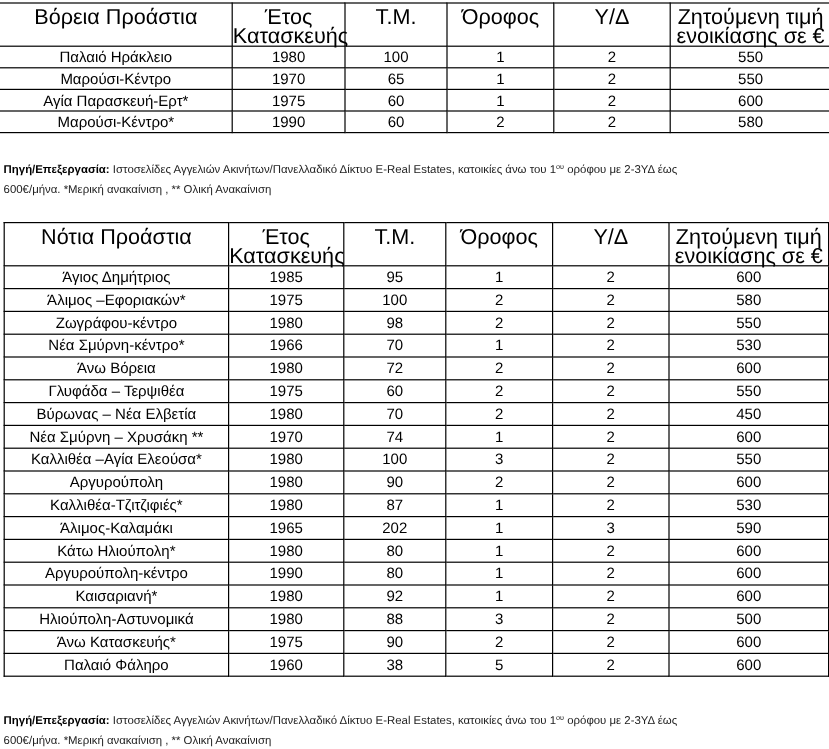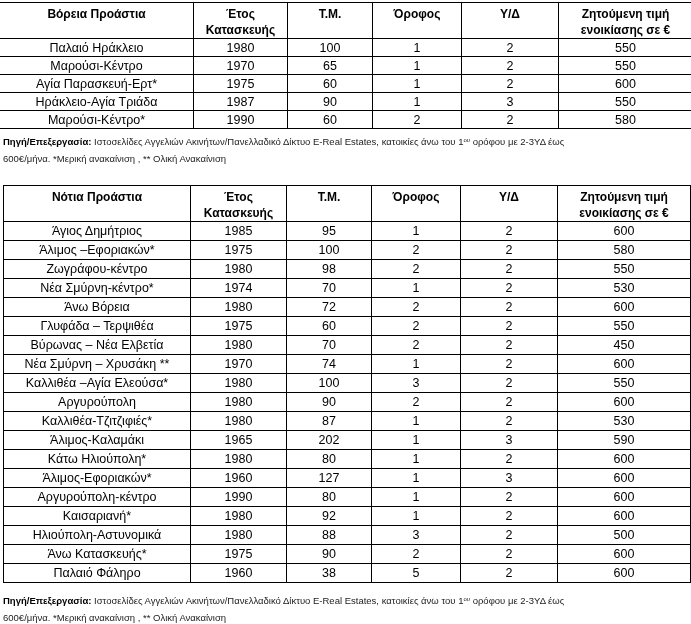--- a/index.html
+++ b/index.html
@@ -1,20 +1,20 @@
 <!DOCTYPE html>
 <html><head>
   <meta charset="utf-8">
   <style>
     html, body { margin: 0; padding: 0; background: #ffffff; }
     body { width: 691px; height: 624px; position: relative; overflow: hidden;
       font-family: "Liberation Sans", sans-serif; color: #000; }
     table { border-collapse: collapse; position: absolute; table-layout: fixed; }
     td, th { border: 1px solid #000; padding: 0; text-align: center; font-size: 12.5px; line-height: 16px; }
-    th { font-weight: bold; vertical-align: top; padding-top: 3px; font-size: 12px; }
+    th { font-weight: normal; vertical-align: top; padding-top: 3px; font-size: 18px; }
     #t1 { left: -1px; top: 2px; width: 693px; }
     #t1 th { height: 31px; }
     #t1 td { height: 17px; margin-top: 28px; }
     #t2 { left: 3px; top: 185px; width: 687px; }
     #t2 th { height: 32px; }
     #t2 td { height: 18px; line-height: 17px; }
     .note { position: absolute; left: 3px; font-size: 9.5px; line-height: 17px; color: #222; width: 680px; }
     .note b { font-weight: bold; color: #000; }
     .note sup { font-size: 6px; vertical-align: 3px; }
     #n1 { top: 132px; }
@@ -61,28 +61,20 @@
       </tr>
       <tr>
         <td>Αγία Παρασκευή-Ερτ*</td>
         <td>1975</td>
         <td>60</td>
         <td>1</td>
         <td>2</td>
         <td>600</td>
       </tr>
       <tr>
-        <td>Ηράκλειο-Αγία Τριάδα</td>
-        <td>1987</td>
-        <td>90</td>
-        <td>1</td>
-        <td>3</td>
-        <td>550</td>
-      </tr>
-      <tr>
         <td>Μαρούσι-Κέντρο*</td>
         <td>1990</td>
         <td>60</td>
         <td>2</td>
         <td>2</td>
         <td>580</td>
       </tr>
     </tbody>
 </table>
 
@@ -130,21 +122,21 @@
       <tr>
         <td>Ζωγράφου-κέντρο</td>
         <td>1980</td>
         <td>98</td>
         <td>2</td>
         <td>2</td>
         <td>550</td>
       </tr>
       <tr>
         <td>Νέα Σμύρνη-κέντρο*</td>
-        <td>1974</td>
+        <td>1966</td>
         <td>70</td>
         <td>1</td>
         <td>2</td>
         <td>530</td>
       </tr>
       <tr>
         <td>Άνω Βόρεια</td>
         <td>1980</td>
         <td>72</td>
         <td>2</td>
@@ -206,28 +198,20 @@
         <td>1</td>
         <td>3</td>
         <td>590</td>
       </tr>
       <tr>
         <td>Κάτω Ηλιούπολη*</td>
         <td>1980</td>
         <td>80</td>
         <td>1</td>
         <td>2</td>
-        <td>600</td>
-      </tr>
-      <tr>
-        <td>Άλιμος-Εφοριακών*</td>
-        <td>1960</td>
-        <td>127</td>
-        <td>1</td>
-        <td>3</td>
         <td>600</td>
       </tr>
       <tr>
         <td>Αργυρούπολη-κέντρο</td>
         <td>1990</td>
         <td>80</td>
         <td>1</td>
         <td>2</td>
         <td>600</td>
       </tr>

